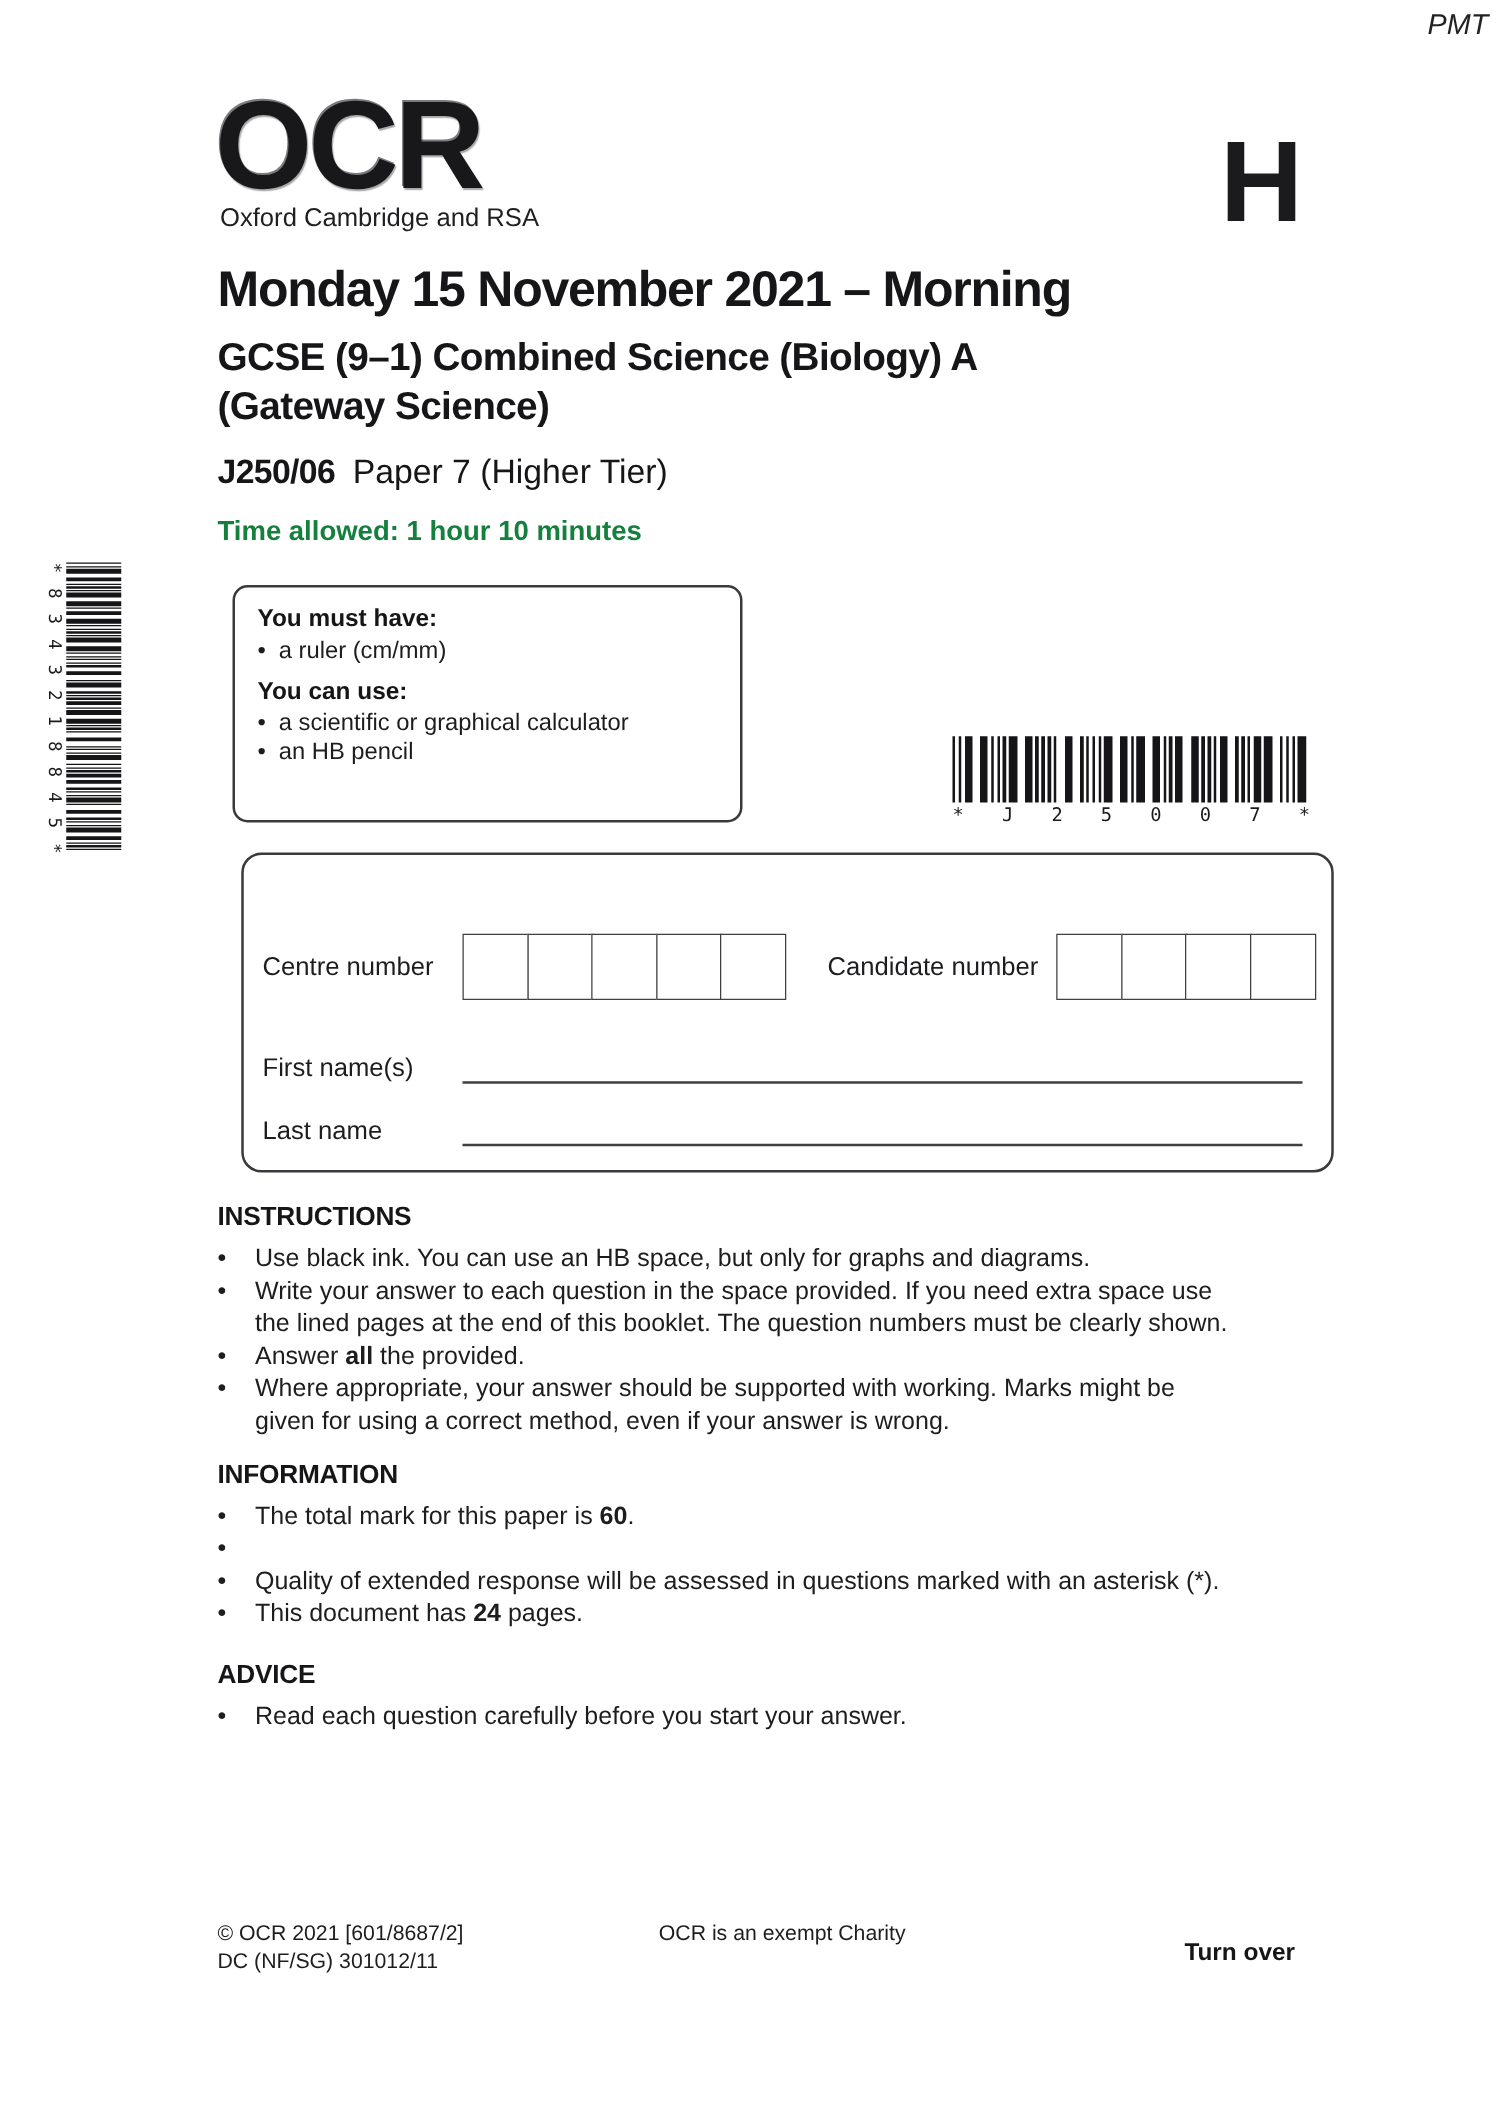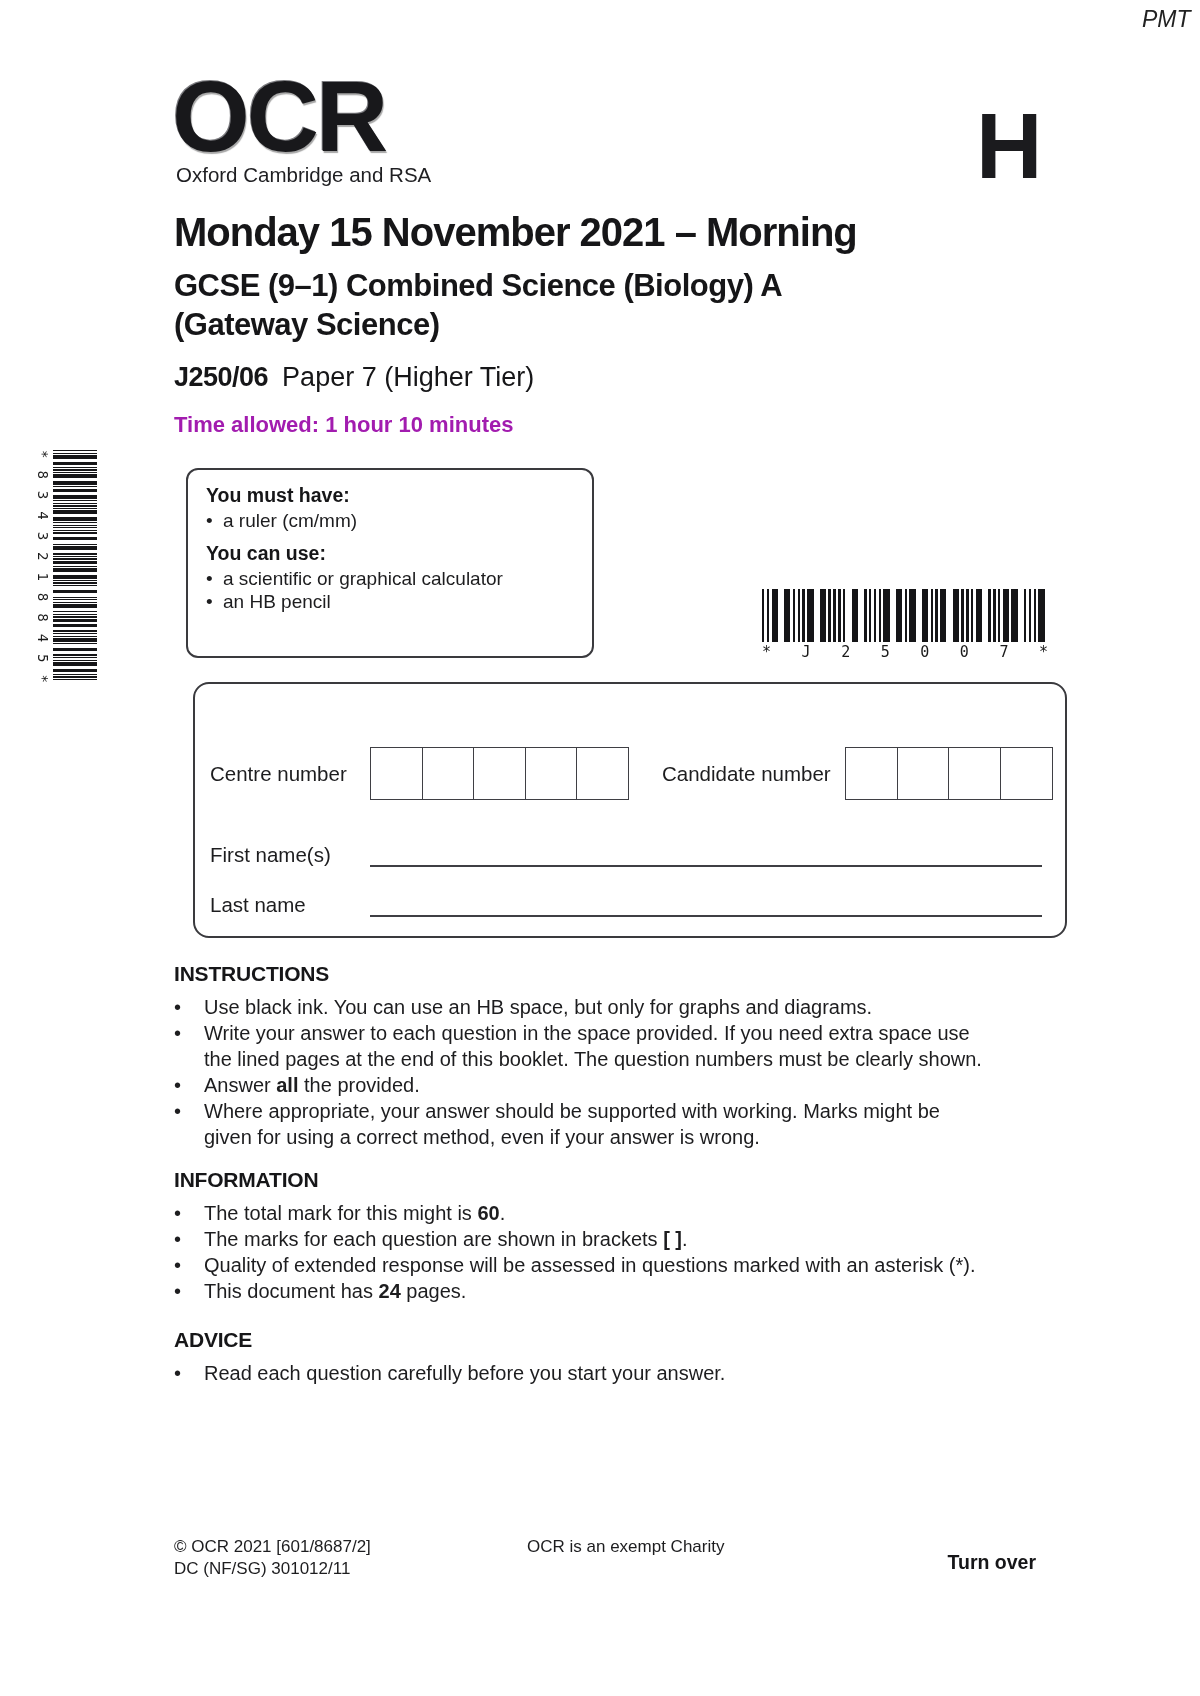--- a/index.html
+++ b/index.html
@@ -15,21 +15,21 @@
 
   .tier{position:absolute;left:976px;top:100px;font-size:92px;line-height:1;
         font-weight:800;letter-spacing:-2px;color:#1b1b1e;}
 
   .title{position:absolute;left:174px;top:210px;margin:0;font-size:40px;font-weight:700;
          letter-spacing:-1px;color:#161618;}
   .subtitle{position:absolute;left:174px;top:266px;margin:0;font-size:31px;font-weight:700;
             line-height:39px;letter-spacing:-0.5px;color:#161618;}
   .paper-line{position:absolute;left:174px;top:362px;font-size:27px;color:#161618;}
   .paper-line .code{font-weight:700;margin-right:14px;letter-spacing:-0.5px;}
-  .time{position:absolute;left:174px;top:412px;font-size:22px;font-weight:700;color:#a21caf;}
+  .time{position:absolute;left:174px;top:412px;font-size:22px;font-weight:700;color:#15803d;}
 
   
   .vbarcode{position:absolute;left:53px;top:450px;width:44px;height:233px;
             display:flex;flex-direction:column;}
   .vbarcode .bar{width:100%;background:#151517;}
   .vbarcode .space{width:100%;background:transparent;}
   .vlabel{position:absolute;left:51px;top:450px;width:233px;height:16px;
           transform-origin:0 0;transform:rotate(90deg);
           display:flex;justify-content:space-between;
           font-family:"DejaVu Sans Mono",monospace;font-size:14px;color:#1a1a1a;}
@@ -408,28 +408,25 @@
           </div>
         </li>
       </ul>
   </div>
   <div class="section" style="top:1168px;">
     <h3>INFORMATION</h3>
     <ul class="blist">
         <li>
           <span class="dot">•</span>
           <div>
-            <div class="line"><span>The total mark for this might is </span><span class="b">60</span><span>.</span></div>
-          </div>
-        </li>
-        <li>
-          <span class="dot">•</span>
-          <div>
-            <div class="line"><span>The marks for each question are shown in brackets </span><span class="b">[ ]</span><span>.</span></div>
-          </div>
+            <div class="line"><span>The total mark for this paper is </span><span class="b">60</span><span>.</span></div>
+          </div>
+        </li>
+        <li>
+          <span class="dot">•</span>
         </li>
         <li>
           <span class="dot">•</span>
           <div>
             <div class="line"><span>Quality of extended response will be assessed in questions marked with an asterisk (*).</span></div>
           </div>
         </li>
         <li>
           <span class="dot">•</span>
           <div>

